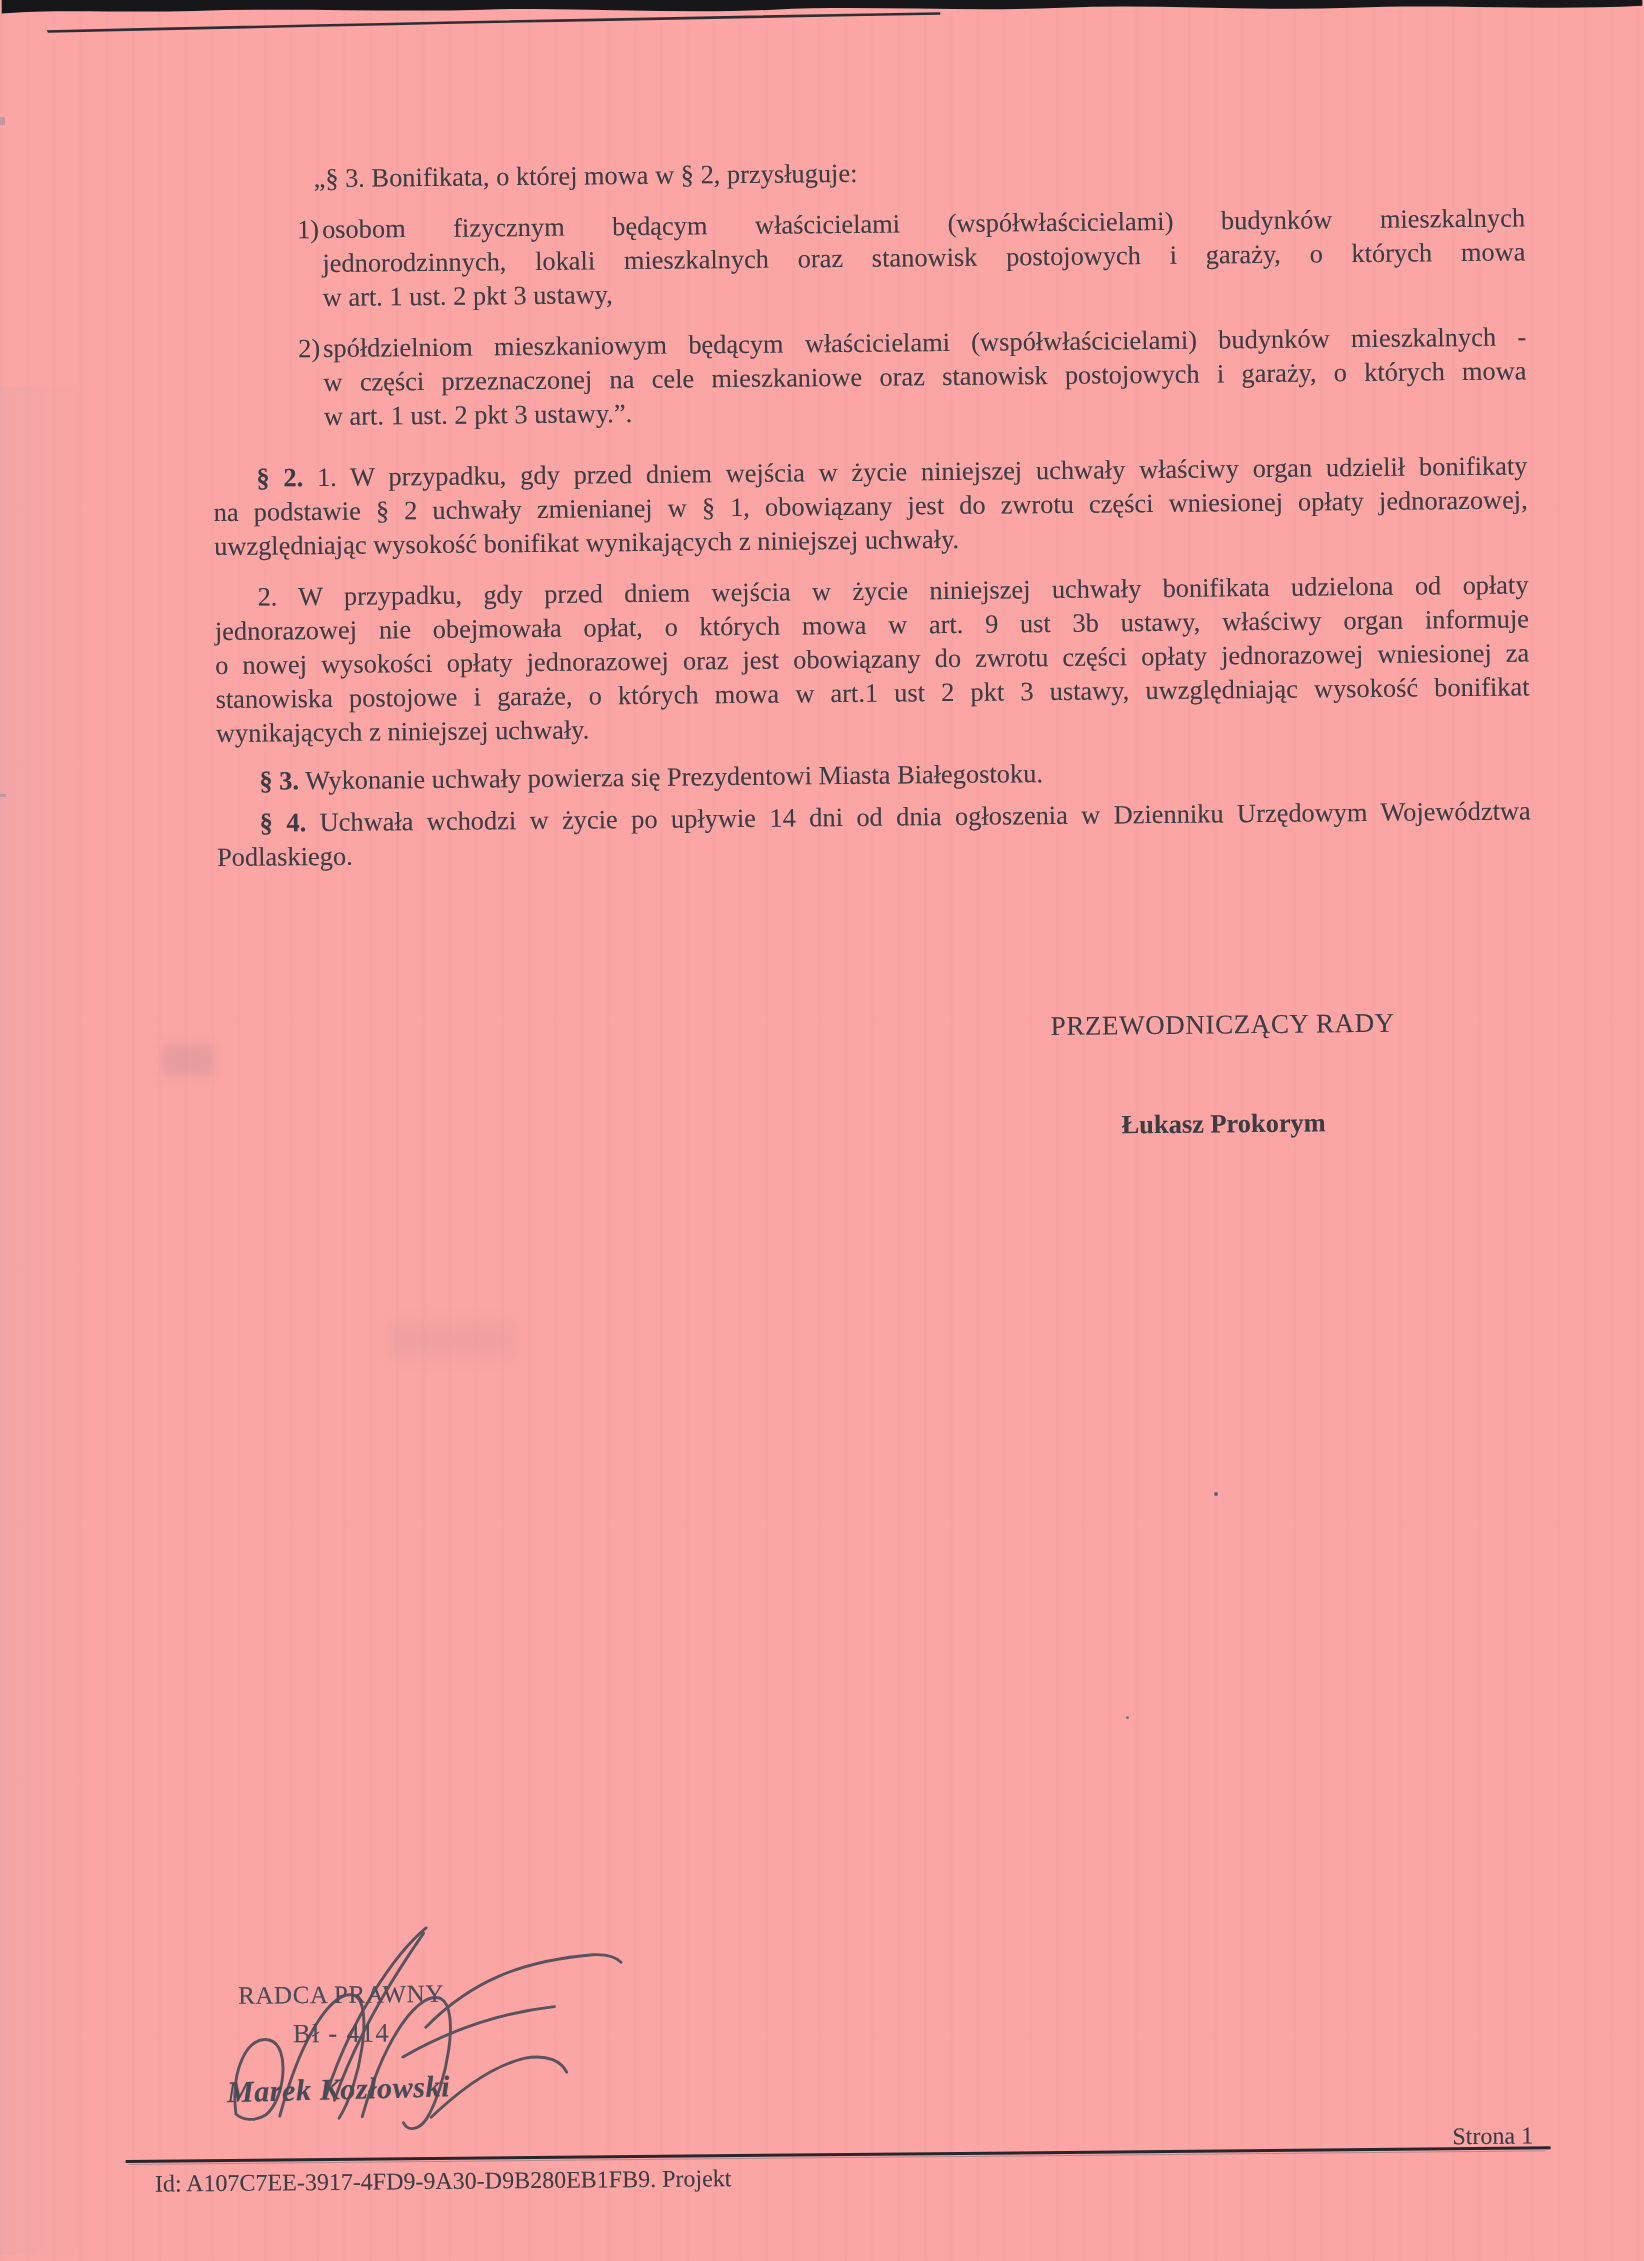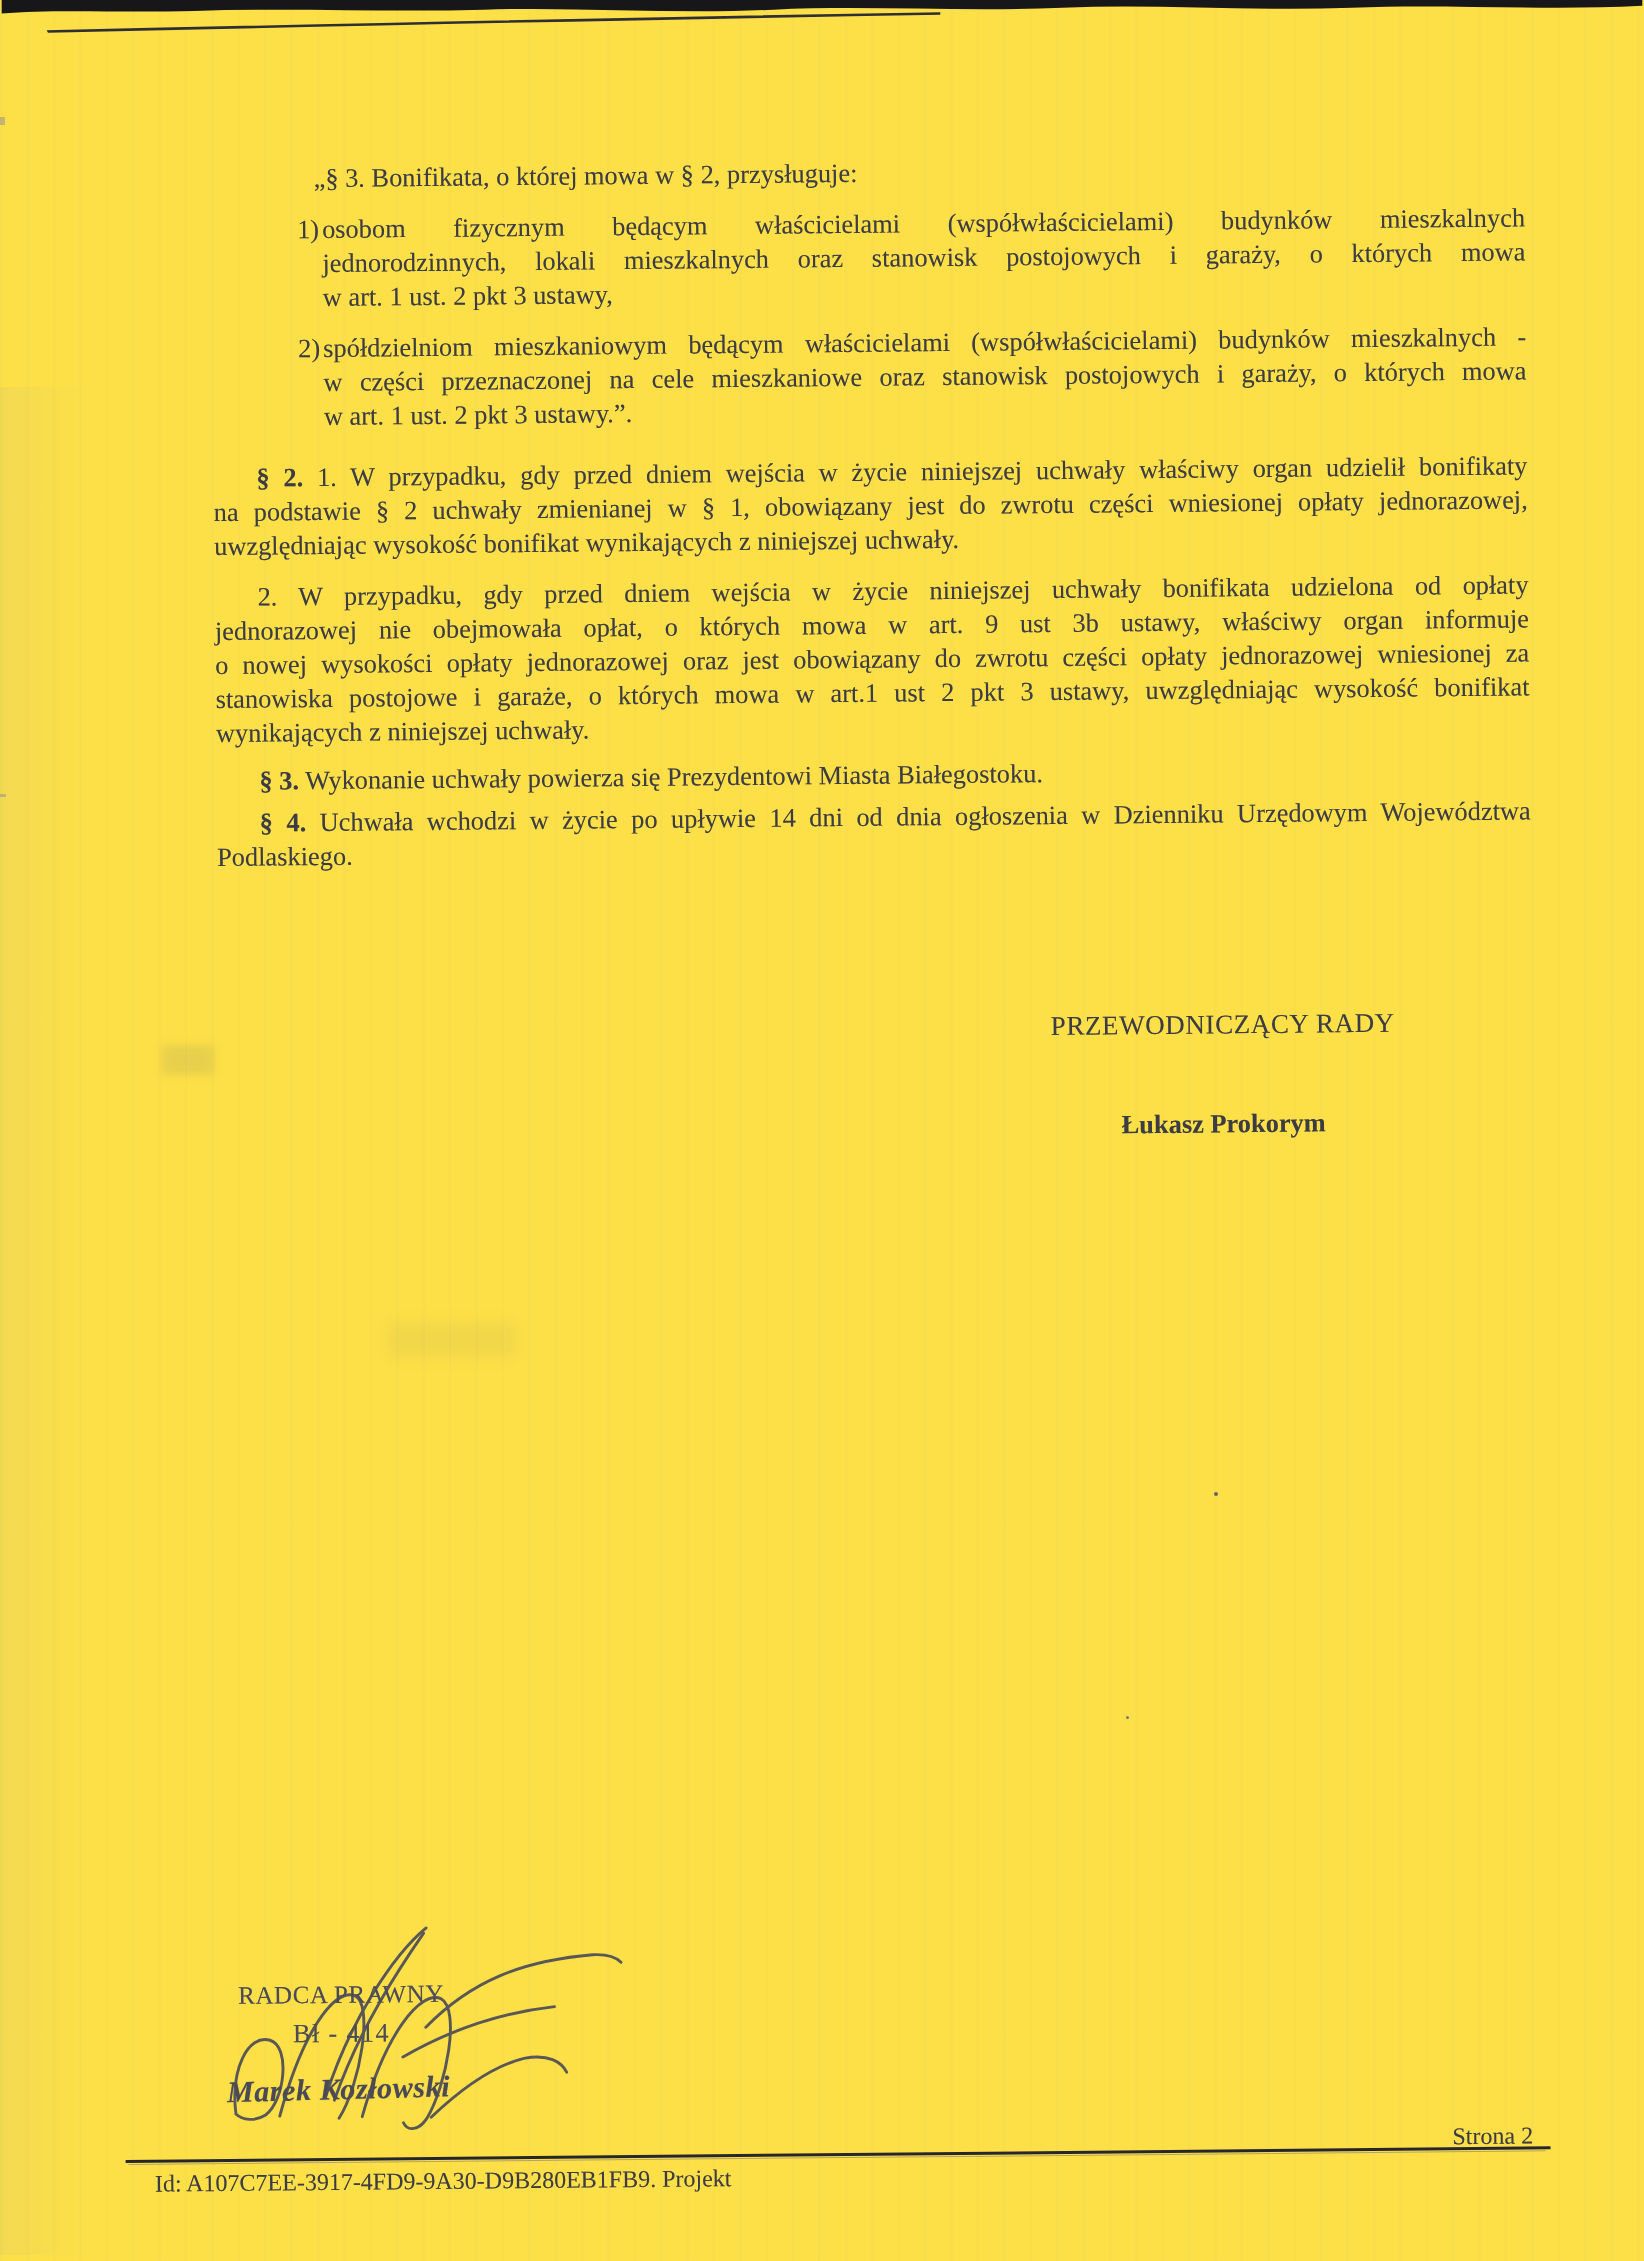--- a/index.html
+++ b/index.html
@@ -1,19 +1,19 @@
 <!DOCTYPE html>
 <html lang="pl" style="font-size:10.3px"><head>
 <meta charset="utf-8">
 <style>
   html,body{margin:0;padding:0;background:#e8e8e6;}
   .page{
     position:relative;
     width:1644px;height:2261px;
-    background:#fde047;
+    background:#fca5a5;
     overflow:hidden;
     font-family:"Liberation Serif","DejaVu Serif",serif;
     color:#3c3c44;
   }
   
   .scan-bands{
     position:absolute;inset:0;pointer-events:none;
     background:repeating-linear-gradient(90deg,
       rgba(120,130,160,0.030) 0px, rgba(120,130,160,0.030) 2.6px,
       rgba(0,0,0,0) 2.6px, rgba(0,0,0,0) 26.4px);
@@ -179,18 +179,18 @@
         <path d="M 612 3196 C 690 3152, 770 3128, 848 3120"></path>
         <path d="M 352 3282 C 344 3212, 372 3158, 406 3168 C 438 3178, 428 3262, 398 3284 C 382 3294, 362 3292, 352 3282"></path>
         <path d="M 420 3286 C 455 3160, 505 3088, 538 3100 C 568 3112, 545 3240, 512 3290"></path>
         <path d="M 548 3288 C 585 3160, 640 3092, 672 3106 C 702 3122, 680 3240, 648 3292 C 636 3310, 618 3312, 612 3298"></path>
         <path d="M 655 3290 C 700 3248, 748 3212, 800 3200 C 838 3193, 858 3206, 866 3222"></path>
       </g>
     </svg>
 
     <div class="footer-line"></div>
     <div class="footer-line-echo"></div>
-    <div class="footer-page">Strona 2</div>
+    <div class="footer-page">Strona 1</div>
     <div class="footer-id">Id: A107C7EE-3917-4FD9-9A30-D9B280EB1FB9. Projekt</div>
 
   </div>
 </div>
 
 
 </body></html>

